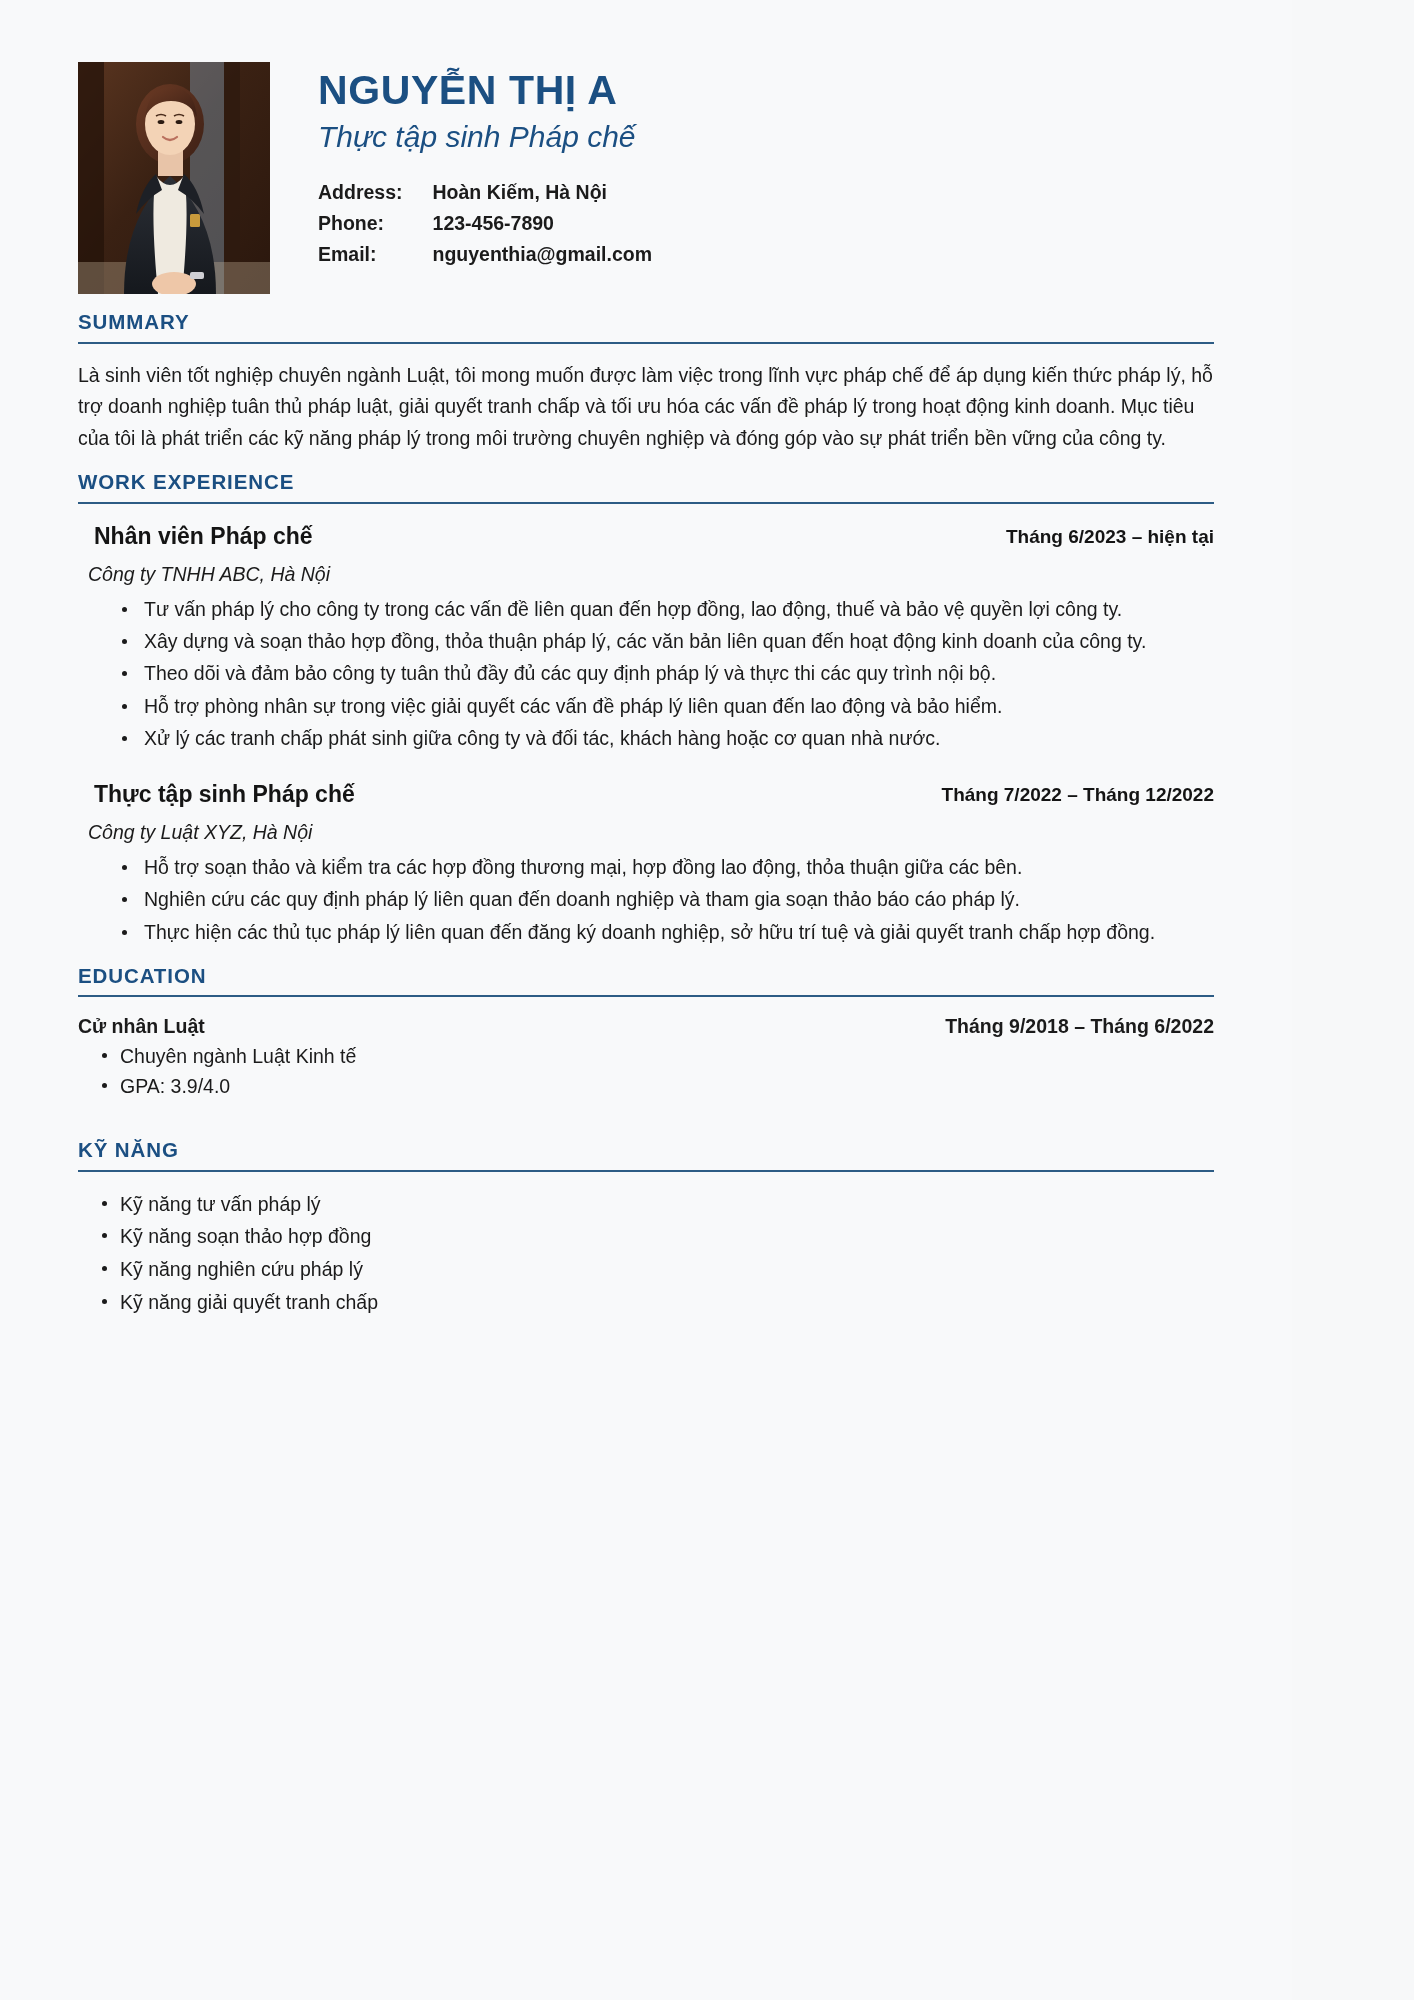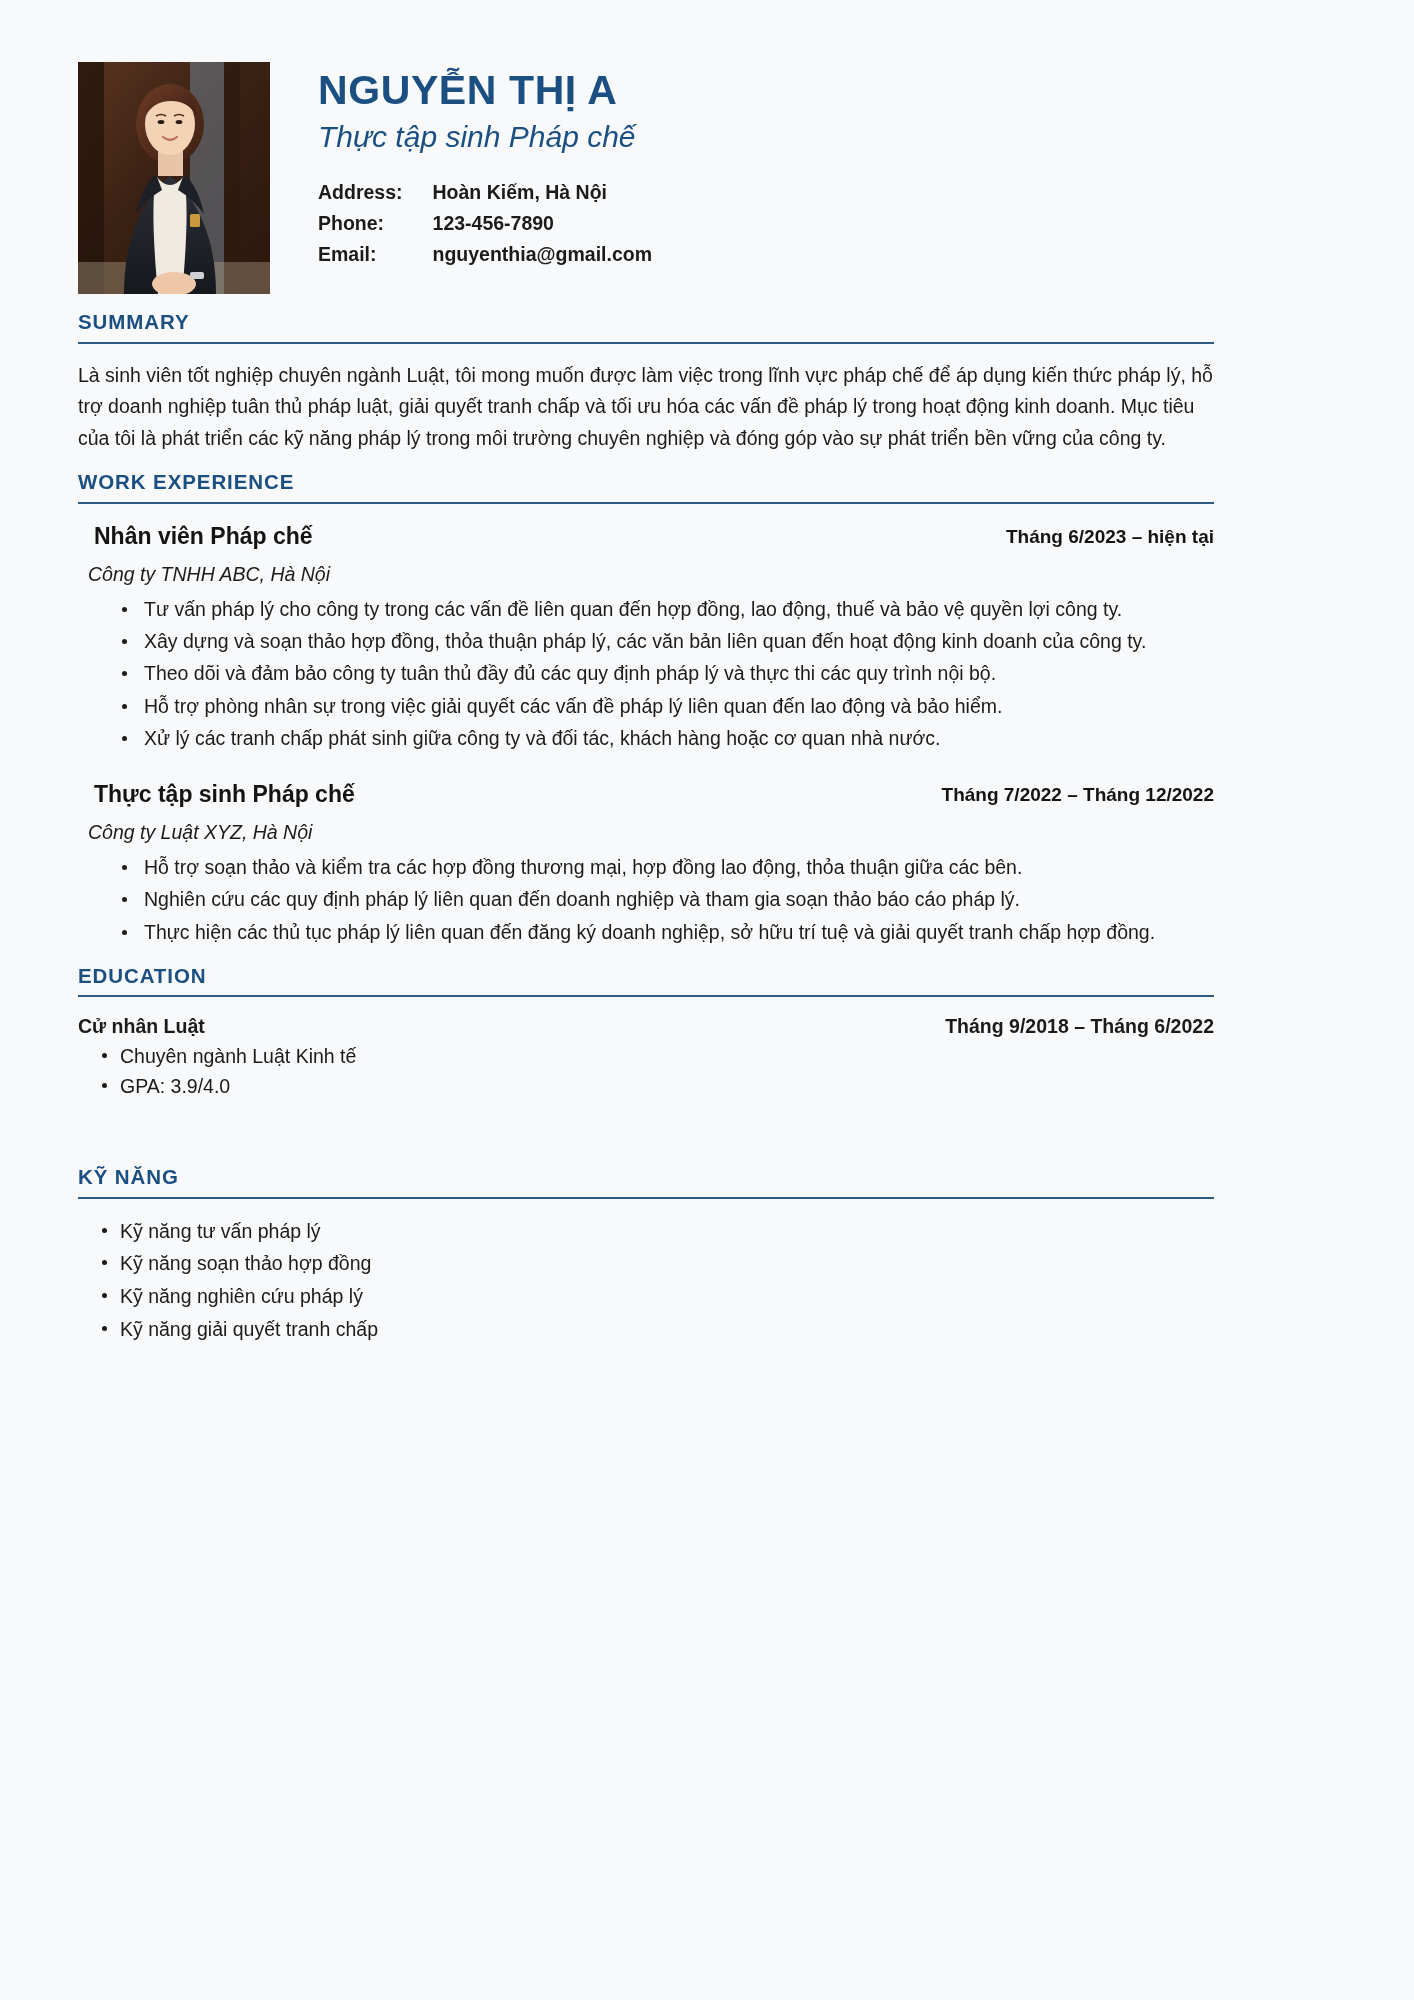--- a/index.html
+++ b/index.html
@@ -196,21 +196,21 @@
     position: absolute;
     left: -18px;
     top: 12px;
     width: 5px;
     height: 5px;
     background: #1b1b1b;
     border-radius: 50%;
   }
 
   
-  .skills-section { margin-top: 64px; }
+  .skills-section { margin-top: 37px; }
   ul.skill-bullets {
     margin: 12px 0 0 0;
     padding-left: 42px;
     list-style: none;
   }
   ul.skill-bullets li {
     position: relative;
     font-size: 19.5px;
     line-height: 1.68;
   }

